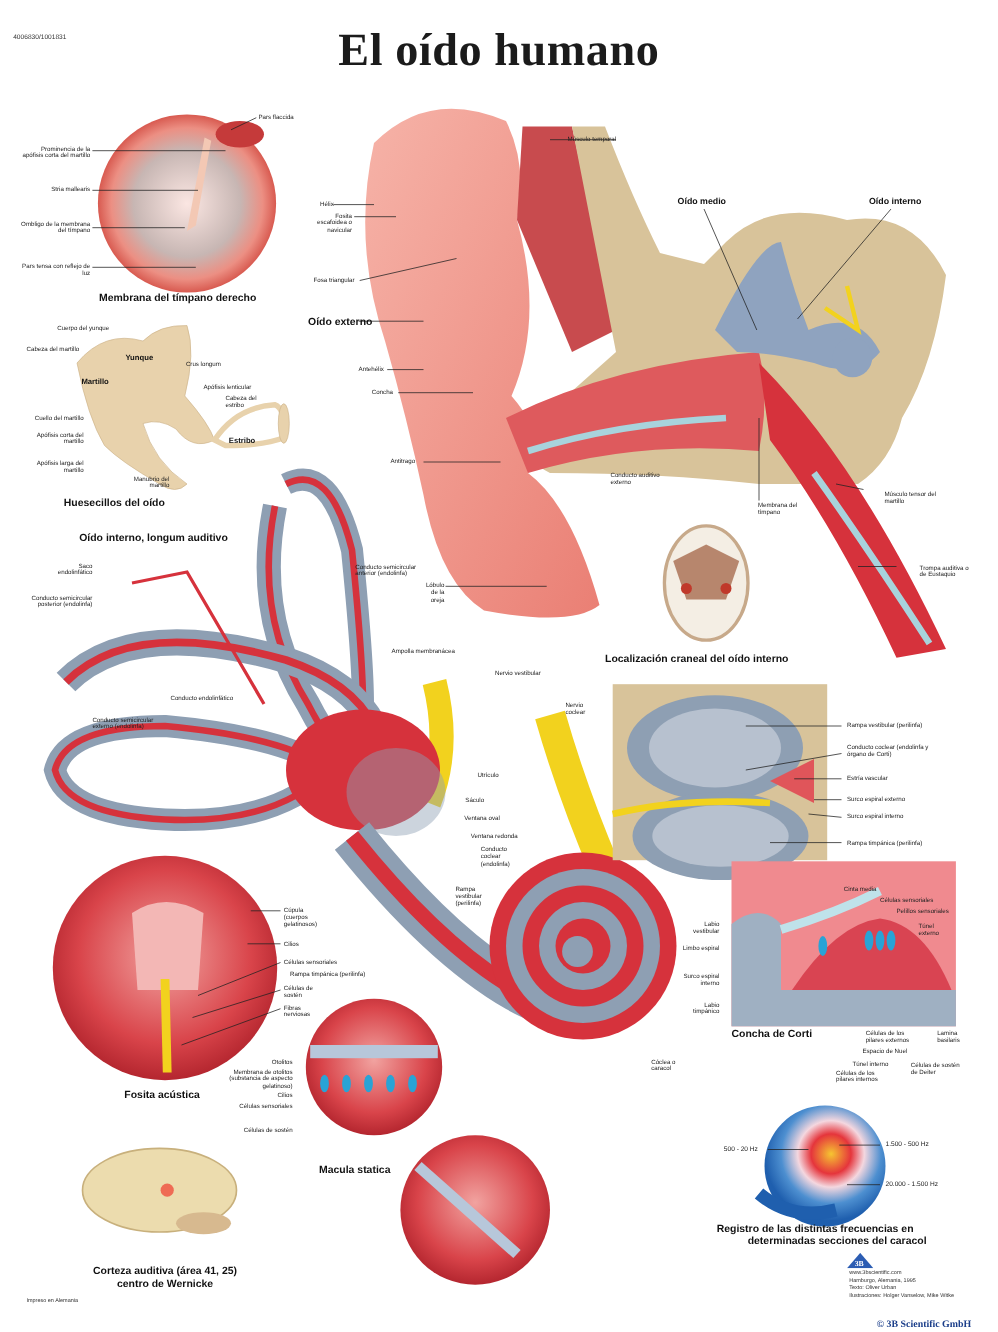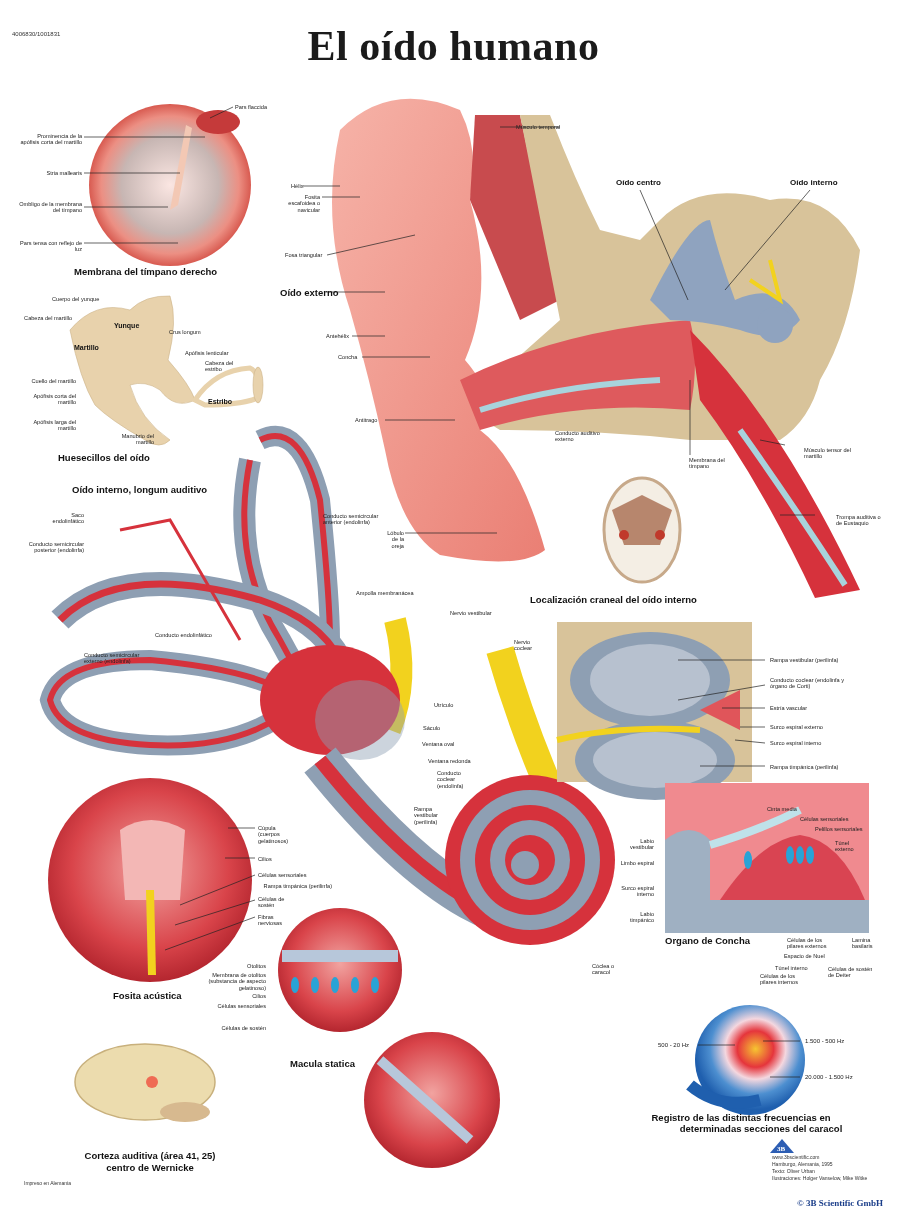--- a/index.html
+++ b/index.html
@@ -199,21 +199,21 @@
 </svg>
 
 <div class="abs catalog">4006830/1001831</div>
 <div class="abs title">El oído humano</div>
 
 <div class="lbl" style="left:235px;top:104px">Pars flaccida</div>
 <div class="lbl r" style="left:18px;top:133px;width:64px;white-space:normal">Prominencia de la apófisis corta del martillo</div>
 <div class="lbl r" style="left:18px;top:170px;width:64px">Stria mallearis</div>
 <div class="lbl r" style="left:18px;top:201px;width:64px;white-space:normal">Ombligo de la membrana del tímpano</div>
 <div class="lbl r" style="left:18px;top:240px;width:64px;white-space:normal">Pars tensa con reflejo de luz</div>
-<div class="hdr" style="left:74px;top:266px">Membrana del tímpano derecho</div>
+<div class="hdr" style="left:90px;top:266px">Membrana del tímpano derecho</div>
 
 <div class="lbl" style="left:52px;top:296px">Cuerpo del yunque</div>
 <div class="lbl r" style="left:20px;top:315px;width:52px;white-space:normal">Cabeza del martillo</div>
 <div class="bold-in" style="left:114px;top:322px">Yunque</div>
 <div class="bold-in" style="left:74px;top:344px">Martillo</div>
 <div class="lbl" style="left:169px;top:329px">Crus longum</div>
 <div class="lbl" style="left:185px;top:350px">Apófisis lenticular</div>
 <div class="lbl" style="left:205px;top:360px;width:40px;white-space:normal">Cabeza del estribo</div>
 <div class="bold-in" style="left:208px;top:398px">Estribo</div>
 <div class="lbl r" style="left:20px;top:378px;width:56px;white-space:normal">Cuello del martillo</div>
@@ -229,23 +229,23 @@
 <div class="lbl" style="left:285px;top:252px">Fosa triangular</div>
 <div class="hdr" style="left:280px;top:287px">Oído externo</div>
 <div class="lbl" style="left:326px;top:333px">Antehélix</div>
 <div class="lbl" style="left:338px;top:354px">Concha</div>
 <div class="lbl" style="left:355px;top:417px">Antitrago</div>
 <div class="lbl r" style="left:380px;top:530px;width:24px;white-space:normal">Lóbulo de la oreja</div>
 <div class="lbl" style="left:555px;top:430px;width:50px;white-space:normal">Conducto auditivo externo</div>
 <div class="lbl" style="left:689px;top:457px;width:40px;white-space:normal">Membrana del tímpano</div>
 <div class="lbl" style="left:804px;top:447px;width:50px;white-space:normal">Músculo tensor del martillo</div>
 <div class="lbl" style="left:836px;top:514px;width:45px;white-space:normal">Trompa auditiva o de Eustaquio</div>
-<div class="hdr" style="left:616px;top:178px;font-size:8px">Oído centro</div>
+<div class="hdr" style="left:616px;top:178px;font-size:8px">Oído medio</div>
 <div class="hdr" style="left:790px;top:178px;font-size:8px">Oído interno</div>
-<div class="hdr" style="left:530px;top:594px">Localización craneal del oído interno</div>
+<div class="hdr" style="left:550px;top:594px">Localización craneal del oído interno</div>
 
 <div class="lbl r" style="left:40px;top:512px;width:44px;white-space:normal">Saco endolinfático</div>
 <div class="lbl r" style="left:20px;top:541px;width:64px;white-space:normal">Conducto semicircular posterior (endolinfa)</div>
 <div class="lbl" style="left:323px;top:513px;width:70px;white-space:normal">Conducto semicircular anterior (endolinfa)</div>
 <div class="lbl" style="left:155px;top:632px">Conducto endolinfático</div>
 <div class="lbl" style="left:84px;top:652px;width:66px;white-space:normal">Conducto semicircular externo (endolinfa)</div>
 <div class="lbl" style="left:356px;top:590px">Ampolla membranácea</div>
 <div class="lbl" style="left:450px;top:610px">Nervio vestibular</div>
 <div class="lbl" style="left:514px;top:639px;width:28px;white-space:normal">Nervio coclear</div>
 <div class="lbl" style="left:434px;top:702px">Utrículo</div>
@@ -265,21 +265,21 @@
 <div class="lbl" style="left:770px;top:764px">Rampa timpánica (perilinfa)</div>
 
 <div class="lbl" style="left:767px;top:806px">Cinta media</div>
 <div class="lbl" style="left:800px;top:816px">Células sensoriales</div>
 <div class="lbl" style="left:815px;top:826px">Pelillos sensoriales</div>
 <div class="lbl" style="left:835px;top:840px;width:26px;white-space:normal">Túnel externo</div>
 <div class="lbl r" style="left:620px;top:838px;width:34px;white-space:normal">Labio vestibular</div>
 <div class="lbl r" style="left:620px;top:860px;width:34px;white-space:normal">Limbo espiral</div>
 <div class="lbl r" style="left:620px;top:885px;width:34px;white-space:normal">Surco espiral interno</div>
 <div class="lbl r" style="left:620px;top:911px;width:34px;white-space:normal">Labio timpánico</div>
-<div class="hdr" style="left:665px;top:935px">Organo de Concha</div>
+<div class="hdr" style="left:665px;top:935px">Concha de Corti</div>
 <div class="lbl" style="left:787px;top:937px;width:42px;white-space:normal">Células de los pilares externos</div>
 <div class="lbl" style="left:784px;top:953px">Espacio de Nuel</div>
 <div class="lbl" style="left:775px;top:965px">Túnel interno</div>
 <div class="lbl" style="left:760px;top:973px;width:42px;white-space:normal">Células de los pilares internos</div>
 <div class="lbl" style="left:828px;top:966px;width:48px;white-space:normal">Células de sostén de Deiter</div>
 <div class="lbl" style="left:852px;top:937px;width:28px;white-space:normal">Lamina basilaris</div>
 
 <div class="lbl" style="left:258px;top:825px;width:40px;white-space:normal">Cúpula (cuerpos gelatinosos)</div>
 <div class="lbl" style="left:258px;top:856px">Cilios</div>
 <div class="lbl" style="left:258px;top:872px">Células sensoriales</div>

